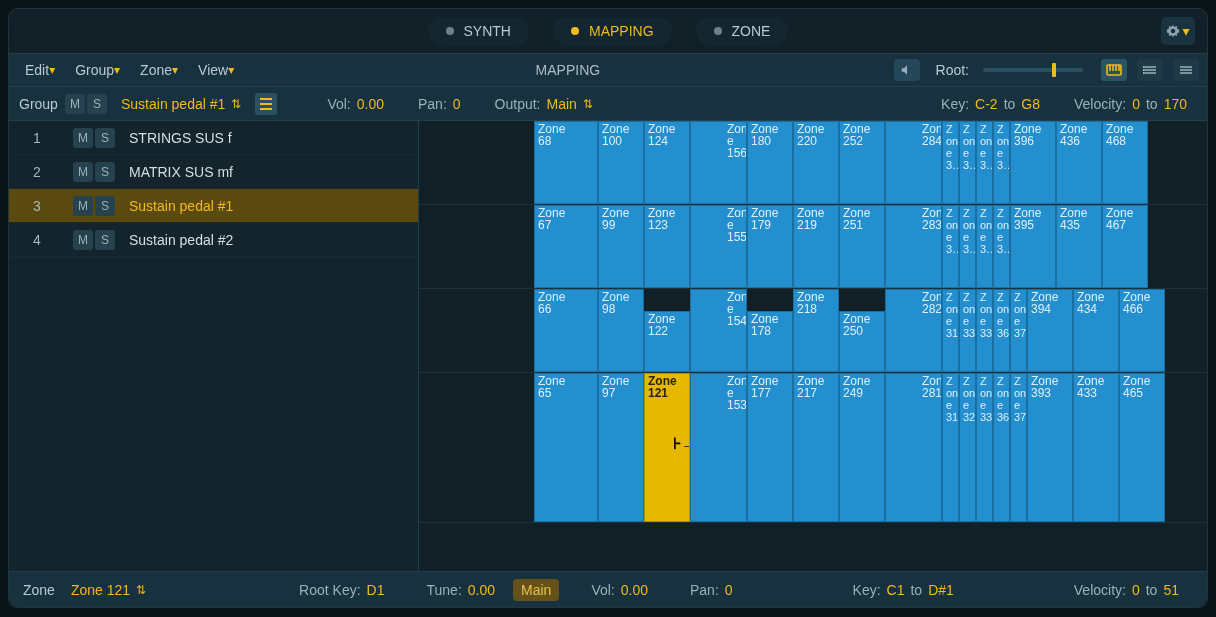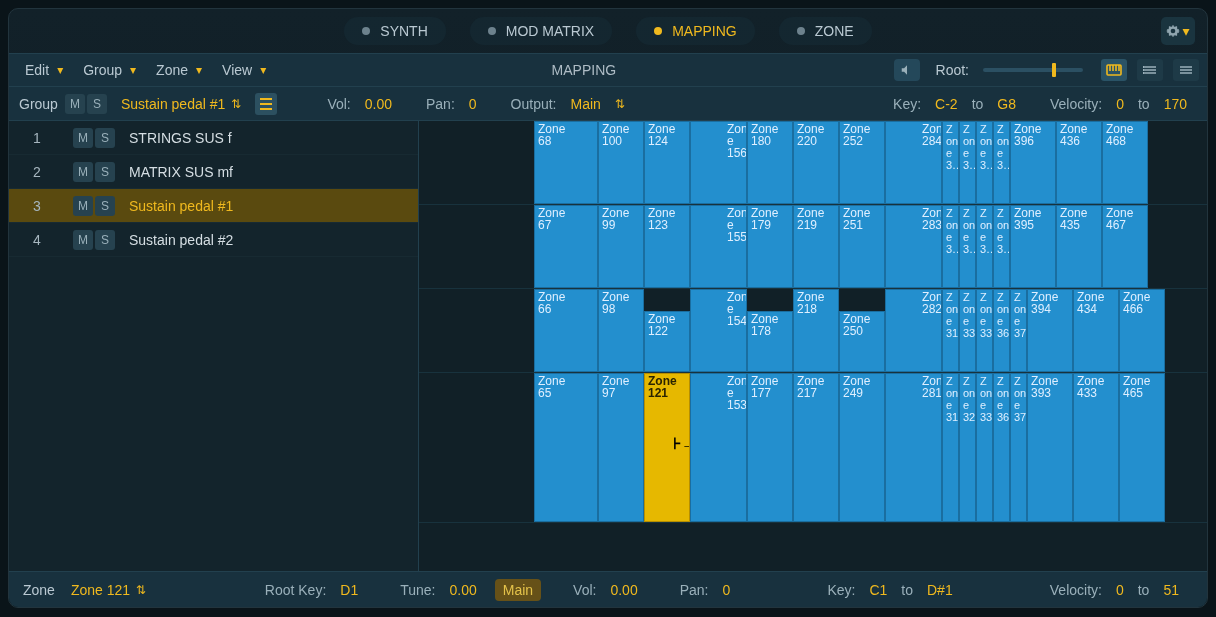--- a/index.html
+++ b/index.html
@@ -31,42 +31,42 @@
   .tabs{display:flex;align-items:center;gap:24px;height:44px;padding:0 16px;justify-content:center;position:relative;}
   .tab{display:flex;align-items:center;gap:10px;padding:6px 18px;border-radius:16px;color:var(--text);cursor:pointer;background:rgba(22,43,53,.6);}
   .tab .dot{width:8px;height:8px;border-radius:50%;background:#6d828d;}
   .tab.active{color:var(--accent);}
   .tab.active .dot{background:var(--accent);}
   .gear{position:absolute;right:12px;top:8px;width:34px;height:28px;border-radius:5px;background:#1a343f;display:flex;align-items:center;justify-content:center;cursor:pointer;}
   .gear svg{fill:#8fa4ae;}
   .chev{color:var(--accent);margin-left:2px;}
   
   .menubar{display:flex;align-items:center;height:34px;background:var(--panel2);border-top:1px solid #22404e;border-bottom:1px solid #22404e;padding:0 8px;gap:6px;}
-  .mi{padding:3px 8px;border-radius:4px;cursor:pointer;display:flex;align-items:center;gap:8px;}
+  .mi{padding:3px 8px;border-radius:4px;cursor:pointer;display:flex;align-items:center;gap:0;}
   .midchev{color:var(--accent);font-size:12px;}
   .menubar .title{flex:1;text-align:center;color:#aebcc5;}
   .speaker{width:26px;height:22px;border-radius:4px;background:#24485a;display:flex;align-items:center;justify-content:center;}
   .zoom-lab{margin-left:10px;}
   .slider{width:100px;height:4px;background:#2b5063;border-radius:2px;position:relative;margin:0 8px;}
   .slider .hndl{position:absolute;top:-5px;width:4px;height:14px;background:var(--accent);border-radius:1px;}
   .ibtn{width:26px;height:22px;border-radius:3px;background:#1e3a47;display:flex;align-items:center;justify-content:center;margin-left:4px;cursor:pointer;}
   .ibtn.active{background:#2a5366;color:var(--accent);}
   .ibtn svg{stroke:#9ab0ba;fill:none;stroke-width:1.6;}
   .ibtn.active svg{stroke:var(--accent);}
   
   .params{display:flex;align-items:center;height:34px;background:var(--panel2);border-bottom:1px solid #22404e;}
   .params .grp-lab{width:56px;padding-left:10px;}
   .ms-chip{display:flex;gap:2px;margin-right:6px;}
   .ms{width:20px;height:20px;border-radius:3px;background:#26424f;color:#9ab0ba;display:flex;align-items:center;justify-content:center;font-size:12px;cursor:pointer;}
   .sel-chip{display:flex;align-items:center;gap:6px;height:26px;padding:0 8px;border-radius:4px;background:transparent;}
   .sel-chip .nm{color:var(--accent);}
   .dd{color:var(--accent);font-size:12px;}
   .hamb{width:22px;height:22px;border-radius:3px;background:#2c5060;display:flex;flex-direction:column;align-items:center;justify-content:center;gap:3px;margin-left:6px;cursor:pointer;}
   .hamb span{display:block;width:12px;height:2px;background:var(--accent);}
-  .pbox{display:flex;align-items:center;gap:14px;height:26px;border-radius:5px;padding:0 10px;margin-left:14px;justify-content:center;}
+  .pbox{display:flex;align-items:center;gap:6px;height:26px;border-radius:5px;padding:0 10px;margin-left:14px;justify-content:center;}
   .pbox .pl{color:#9ab0ba;}
   .pbox .pv{color:var(--accent);}
   .params .spacer{flex:1;}
   
   .main{flex:1;display:flex;overflow:hidden;}
   .sidebar{width:410px;background:#13242c;border-right:1px solid #22404e;display:flex;flex-direction:column;}
   .grow{display:flex;align-items:center;height:34px;border-bottom:1px solid #172a32;padding-left:0;gap:8px;}
   .grow.sel{background:#5a4a0f;}
   .grow.sel .gname{color:var(--accent);}
   .grow .idx{width:56px;text-align:center;color:#a6b6bf;}
@@ -94,24 +94,20 @@
 </head>
 <body>
 
 <div class="app">
 
   <div class="tabs" id="tabs">
       <div class="tab">
         <span class="dot"></span>
         <span>SYNTH</span>
       </div>
-      <div class="tab">
-        <span class="dot"></span>
-        <span>MOD MATRIX</span>
-      </div>
       <div class="tab active">
         <span class="dot"></span>
         <span>MAPPING</span>
       </div>
       <div class="tab">
         <span class="dot"></span>
         <span>ZONE</span>
       </div>
       <div class="gear">
         <svg width="14" height="14" viewBox="0 0 24 24">

